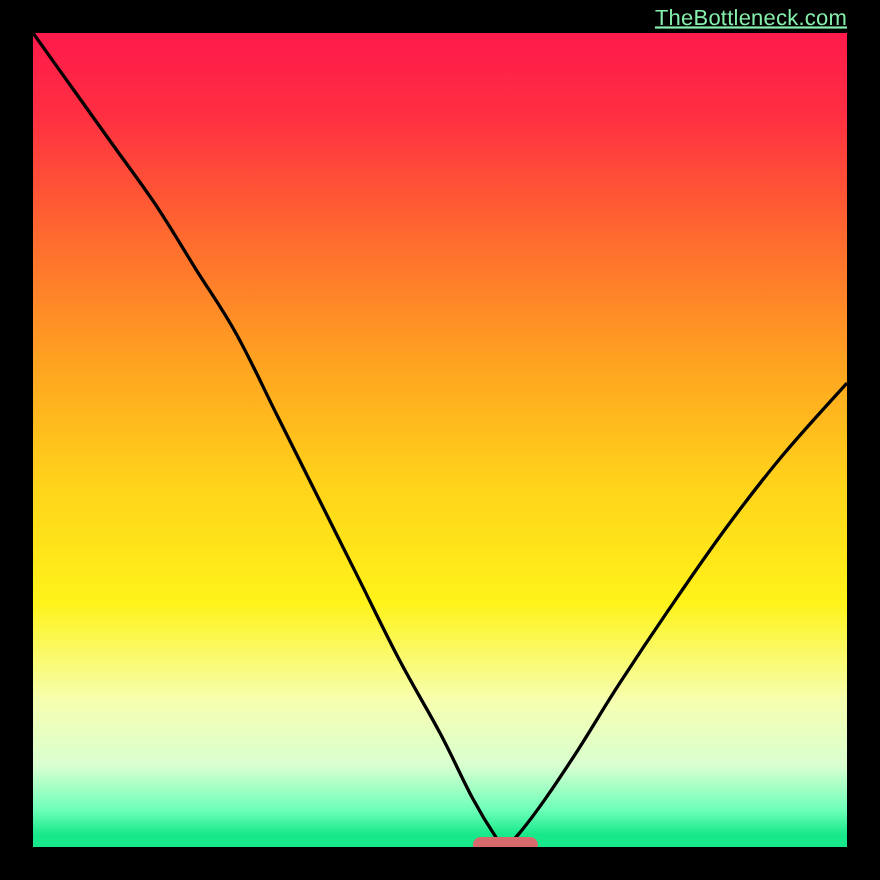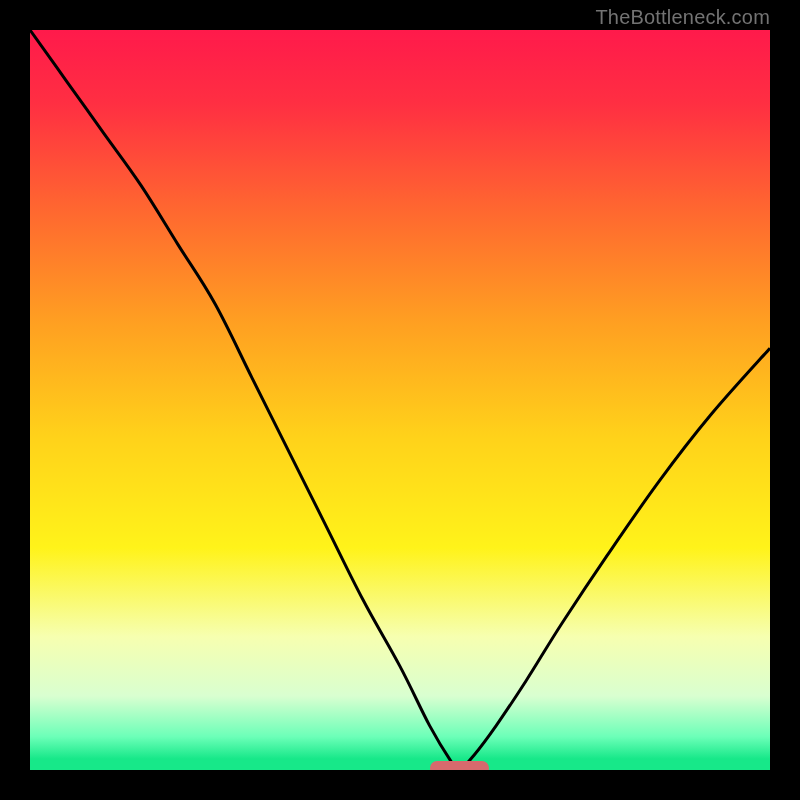--- a/index.html
+++ b/index.html
@@ -23,24 +23,25 @@
     top: 30px;
     left: 30px;
     width: 740px;
     height: 740px;
     overflow: hidden;
   }
   .watermark {
     position: absolute;
     top: 6px;
     right: 30px;
-    color: #737373;
+    color: #86efac;
     font-size: 20px;
     font-weight: 500;
     letter-spacing: 0.2px;
+    text-decoration: underline;
   }
   svg {
     display: block;
   }
   .marker {
     position: absolute;
     height: 14px;
     border-radius: 7px;
     background: #d76a6d;
   }

